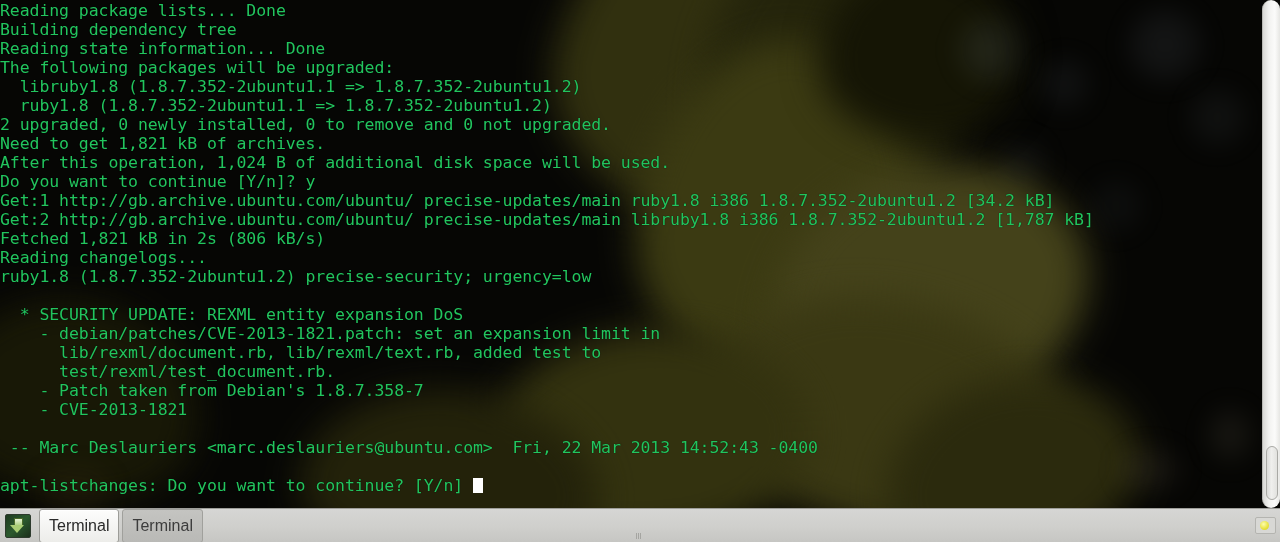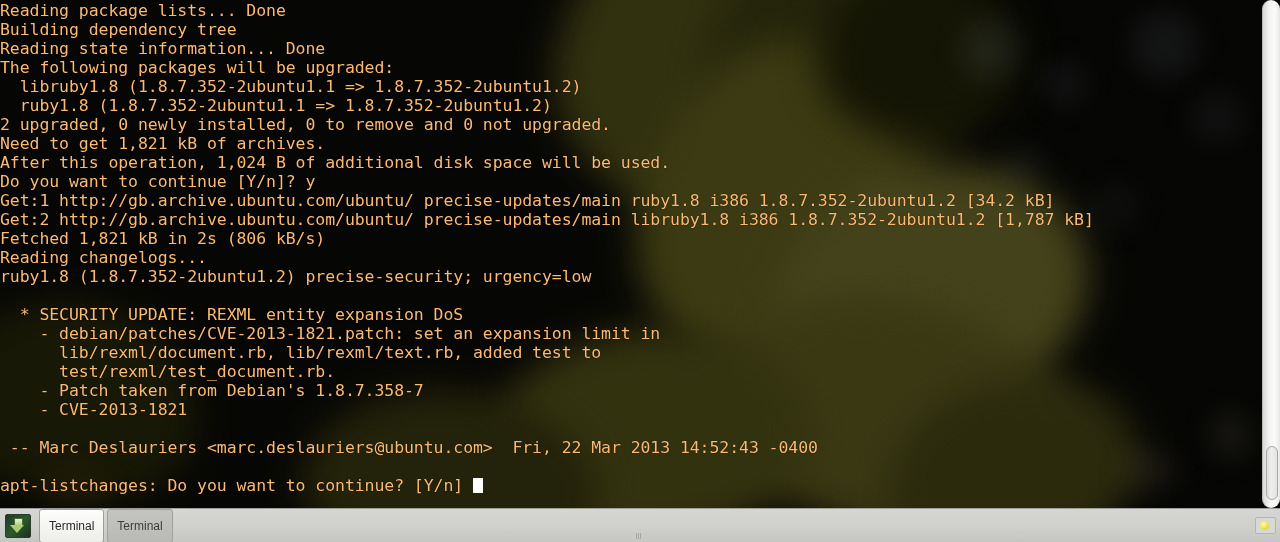--- a/index.html
+++ b/index.html
@@ -52,21 +52,21 @@
     padding: 0;
   }
   #term-lines {
     position: absolute;
     left: 0;
     top: 1px;
     font-family: "DejaVu Sans Mono", monospace;
     font-size: 16.5px;
     line-height: 19px;
     letter-spacing: -0.08px;
-    color: #fdba74;
+    color: #22c55e;
     white-space: pre;
     text-shadow: 0 0 1px rgba(0,0,0,0.9);
   }
   .tline {
     height: 19px;
     white-space: pre;
   }
   .cursor {
     display: inline-block;
     width: 9.6px;
@@ -139,21 +139,21 @@
     border-right: 7px solid transparent;
     border-top: 8px solid #a9cd74;
   }
   .task-btn {
     height: 24px;
     padding: 16px 9px;
     margin-right: 3px;
     display: flex;
     align-items: center;
     font-family: "Liberation Sans", sans-serif;
-    font-size: 12px;
+    font-size: 16px;
     color: #2a2a2a;
     border-radius: 3px;
     box-sizing: border-box;
     cursor: default;
     flex: 0 0 auto;
   }
   .task-btn.active {
     background: linear-gradient(to bottom, #fdfdfc, #ededea);
     border: 1px solid #9c9c98;
     box-shadow: inset 0 1px 0 #ffffff;

